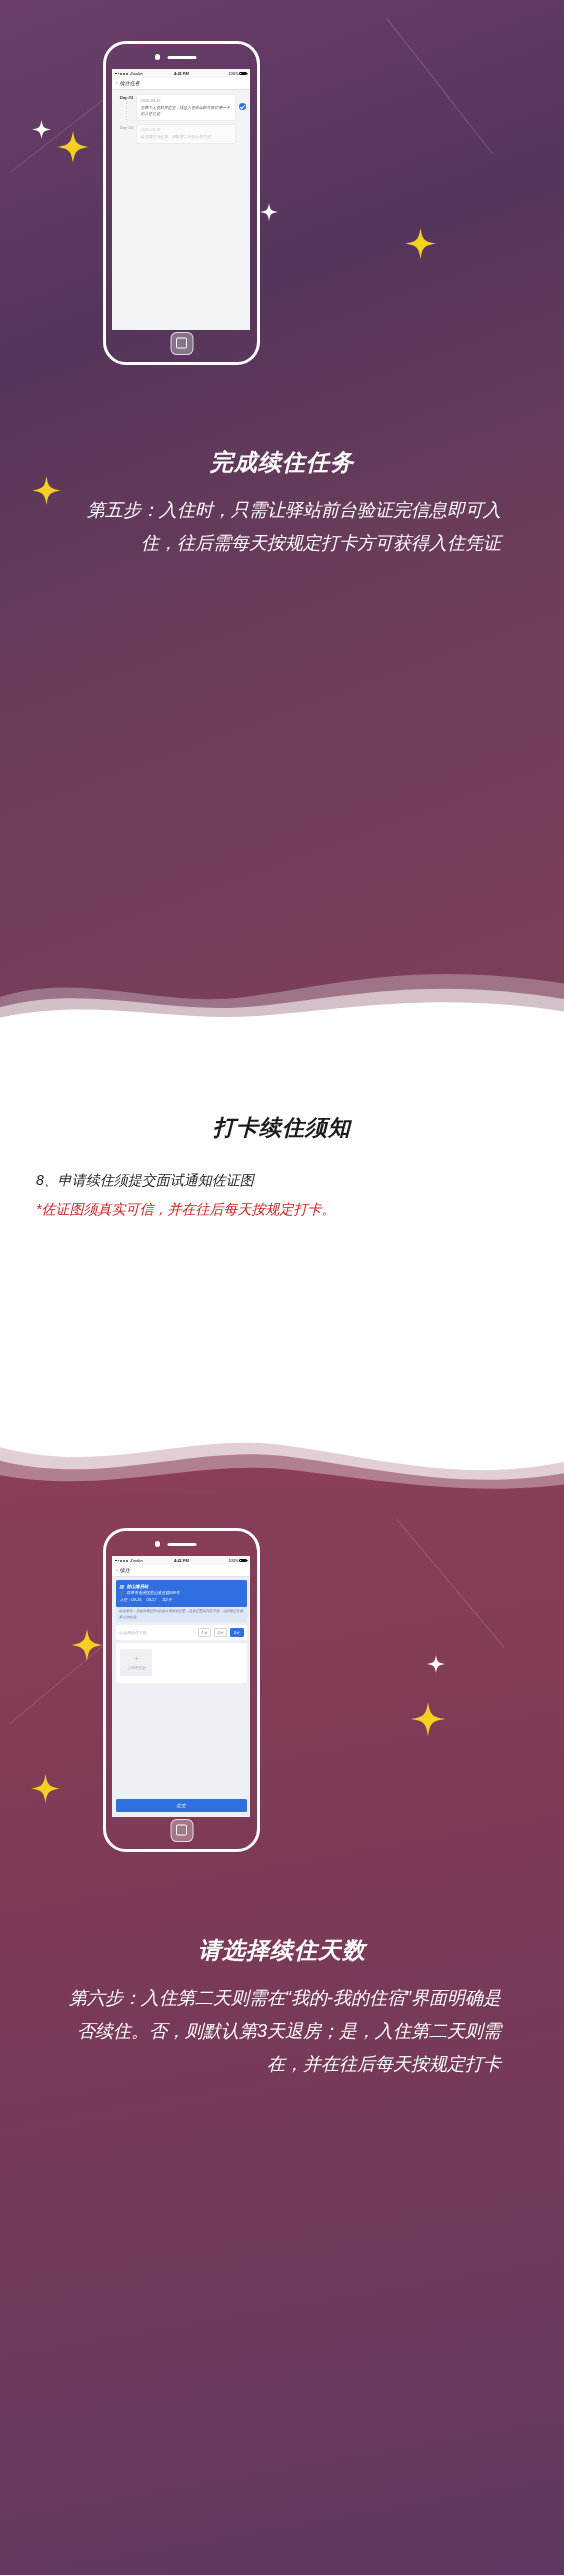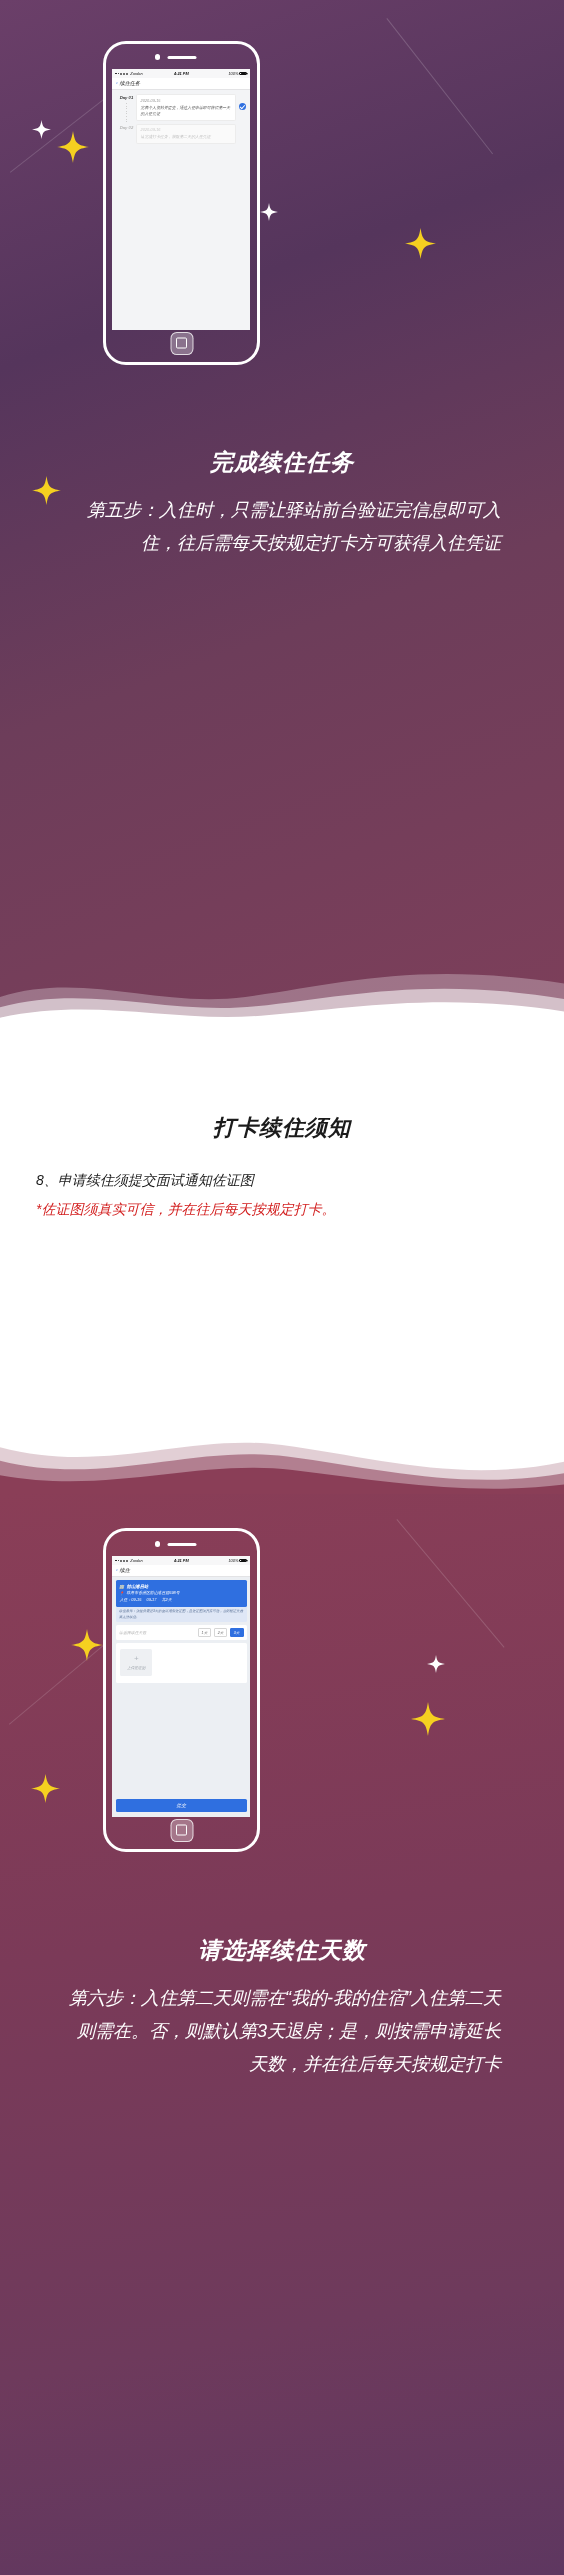--- a/index.html
+++ b/index.html
@@ -608,16 +608,16 @@
 
         <div class="bk-spacer"></div>
 
         <div class="submit-btn">提交</div>
       </div>
     </div>
   </div>
 
   <div class="caption" style="top:441px;">
     <div class="cap-title">请选择续住天数</div>
-    <div class="cap-body">第六步：入住第二天则需在“我的-我的住宿”入住第二天则需在。否，则默认第3天退房；是，则按需申请延长天数，并在往后每天按规定打卡</div>
+    <div class="cap-body">第六步：入住第二天则需在“我的-我的住宿”界面明确是否续住。否，则默认第3天退房；是，入住第二天则需在，并在往后每天按规定打卡</div>
   </div>
 </div>
 
 
 </body></html>

